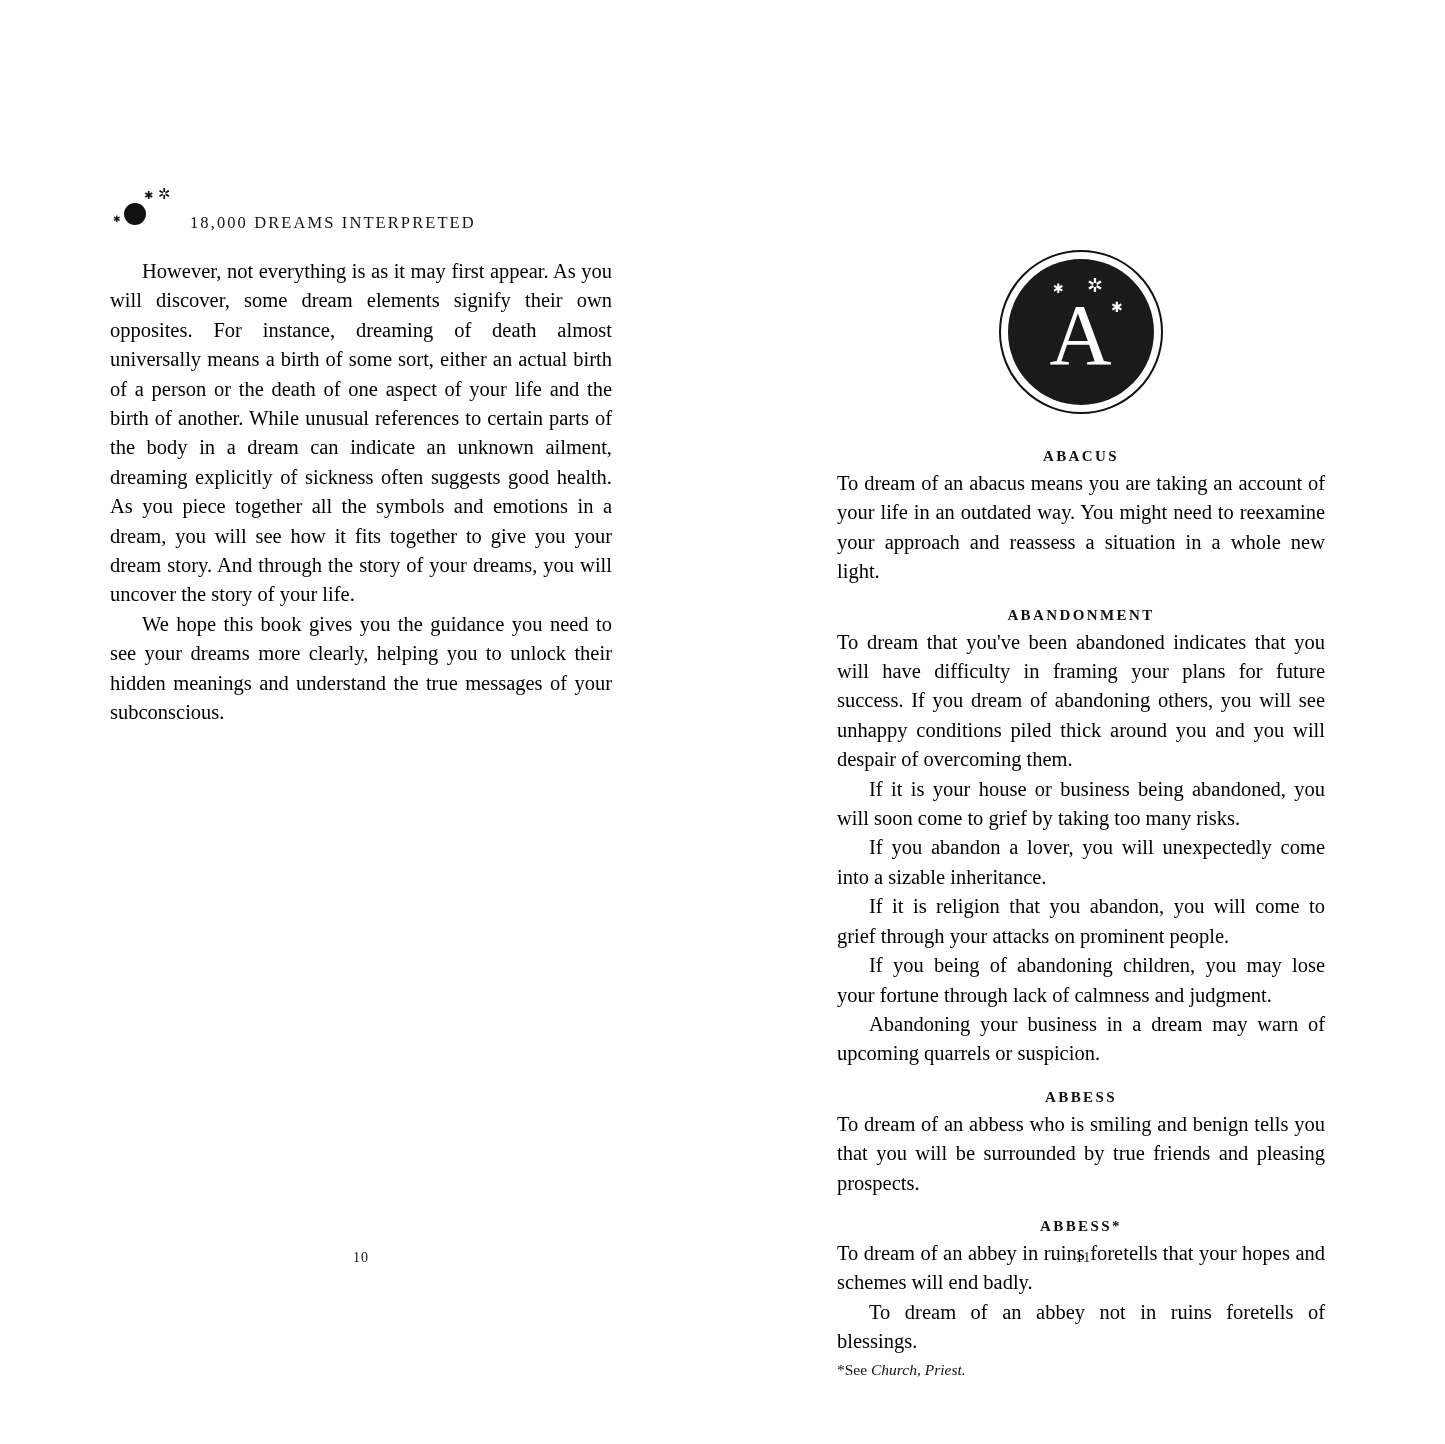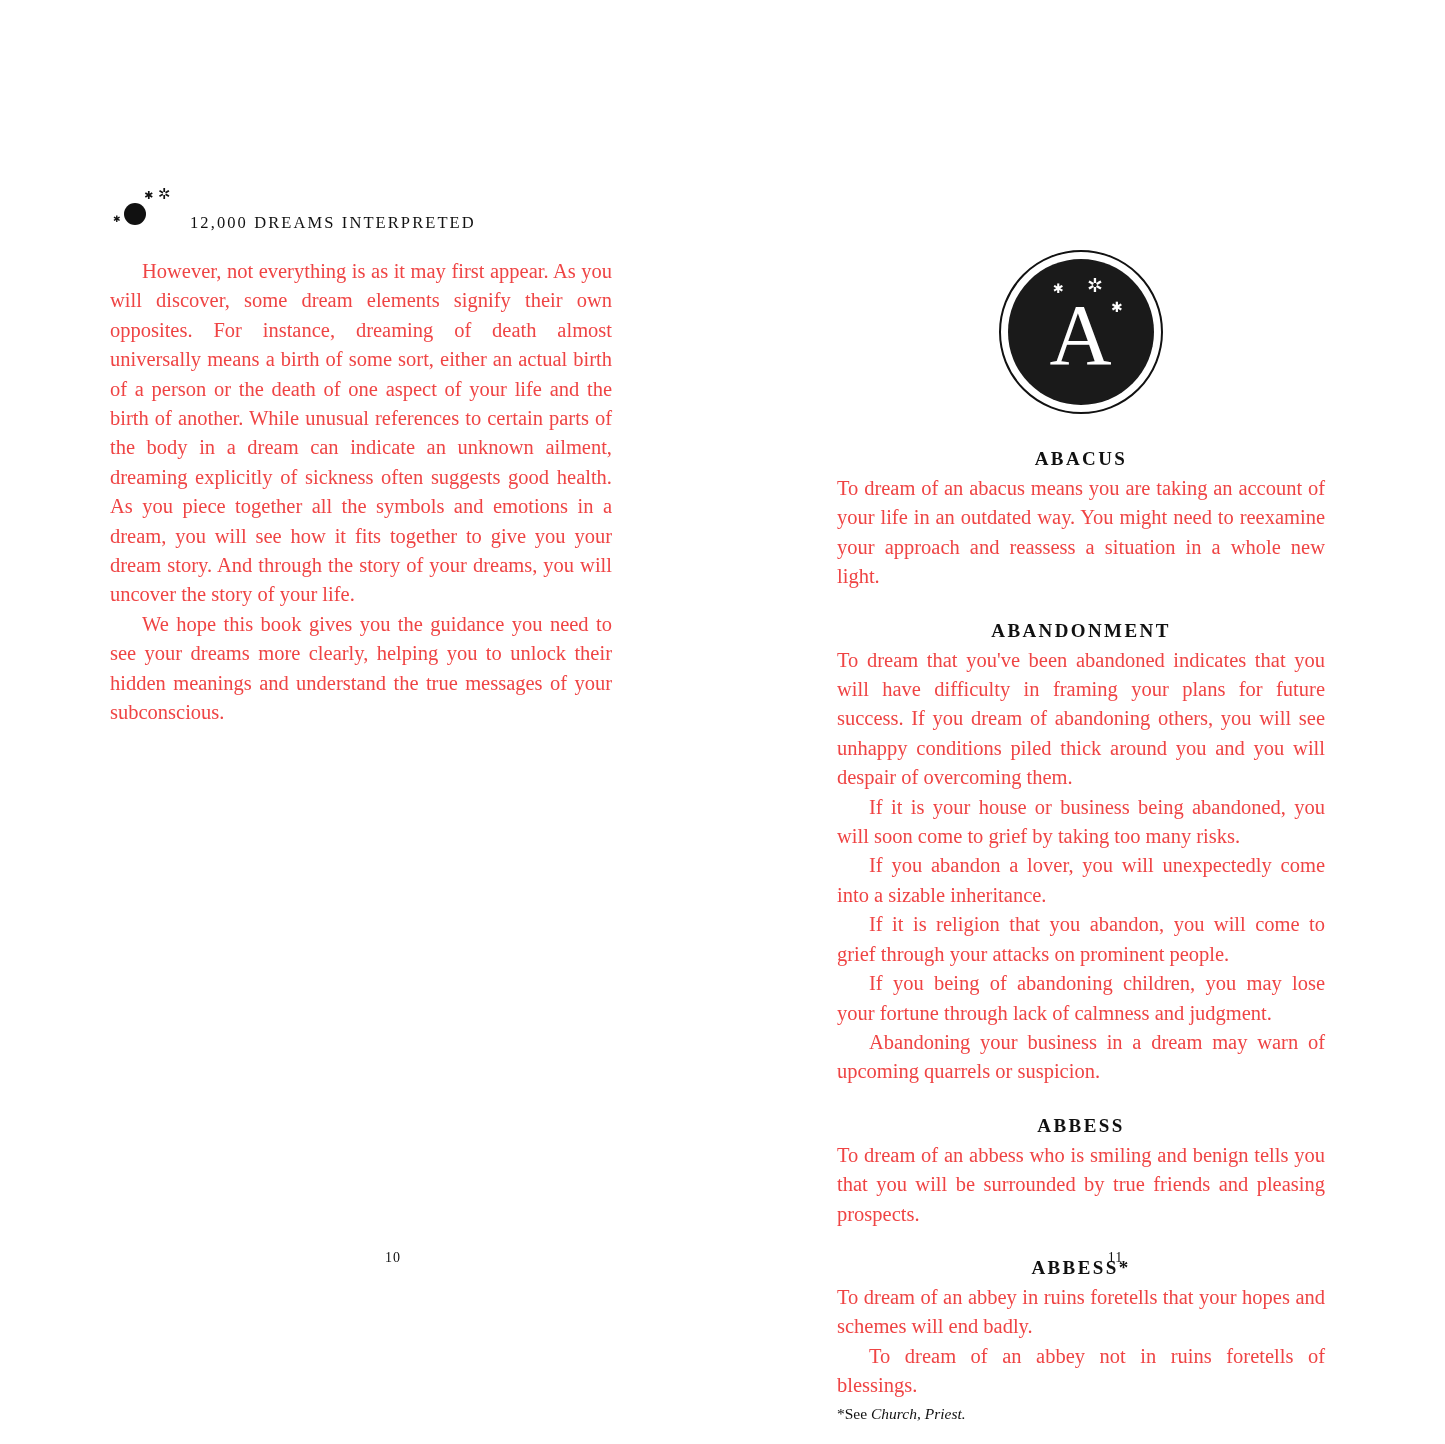--- a/index.html
+++ b/index.html
@@ -77,21 +77,21 @@
     padding-bottom: 2px;
   }
 
   
   p.body {
     margin: 0;
     font-size: 20.5px;
     line-height: 29.4px;
     text-align: justify;
     text-indent: 32px;
-    color: #ef4444;
+    color: #000000;
     hyphens: none;
   }
   p.body.noindent { text-indent: 0; }
 
   
   .medallion-wrap {
     display: flex;
     justify-content: center;
     margin: 55px 0 34px 0;
   }
@@ -129,25 +129,25 @@
     line-height: 1;
   }
   .medallion .ms1 { left: 52px; top: 30px; font-size: 13px; }
   .medallion .ms2 { left: 86px; top: 24px; font-size: 19px; }
   .medallion .ms3 { left: 110px; top: 48px; font-size: 14px; }
 
   
   .entry { margin-bottom: 0; }
   .entry-head {
     text-align: center;
-    font-size: 19px;
+    font-size: 15px;
     font-weight: bold;
     letter-spacing: 2.4px;
     color: #111;
-    margin: 28px 0 4px 0;
+    margin: 20px 0 4px 0;
   }
   .entry:first-of-type .entry-head { margin-top: 0; }
   .footnote {
     margin: 2px 0 0 0;
     font-size: 15.5px;
     line-height: 22px;
     color: #111;
     text-indent: 0;
   }
   .footnote em { }
@@ -155,38 +155,37 @@
   
   .folio {
     position: absolute;
     bottom: 178px;
     width: 100%;
     left: 0;
     text-align: center;
     font-size: 14px;
     letter-spacing: 1px;
     color: #111;
-    margin-left: 32px;
   }
 </style>
 </head>
 <body>
 
 <div class="spread">
 
   <div class="page page-left">
 
     <div class="running-head">
       <span class="moon-mark">
         <span class="moon"></span>
         <span class="star s1">✱</span>
         <span class="star s2">✲</span>
         <span class="star s3">✱</span>
       </span>
-      <span class="running-title">12,000 DREAMS INTERPRETED</span>
+      <span class="running-title">18,000 DREAMS INTERPRETED</span>
     </div>
 
     <p class="body">However, not everything is as it may first appear. As you will discover, some dream elements signify their own opposites. For instance, dreaming of death almost universally means a birth of some sort, either an actual birth of a person or the death of one aspect of your life and the birth of another. While unusual references to certain parts of the body in a dream can indicate an unknown ailment, dreaming explicitly of sickness often suggests good health. As you piece together all the symbols and emotions in a dream, you will see how it fits together to give you your dream story. And through the story of your dreams, you will uncover the story of your life.</p>
     <p class="body">We hope this book gives you the guidance you need to see your dreams more clearly, helping you to unlock their hidden meanings and understand the true messages of your subconscious.</p>
 
     <div class="folio">10</div>
   </div>
 
   <div class="page page-right">
 

